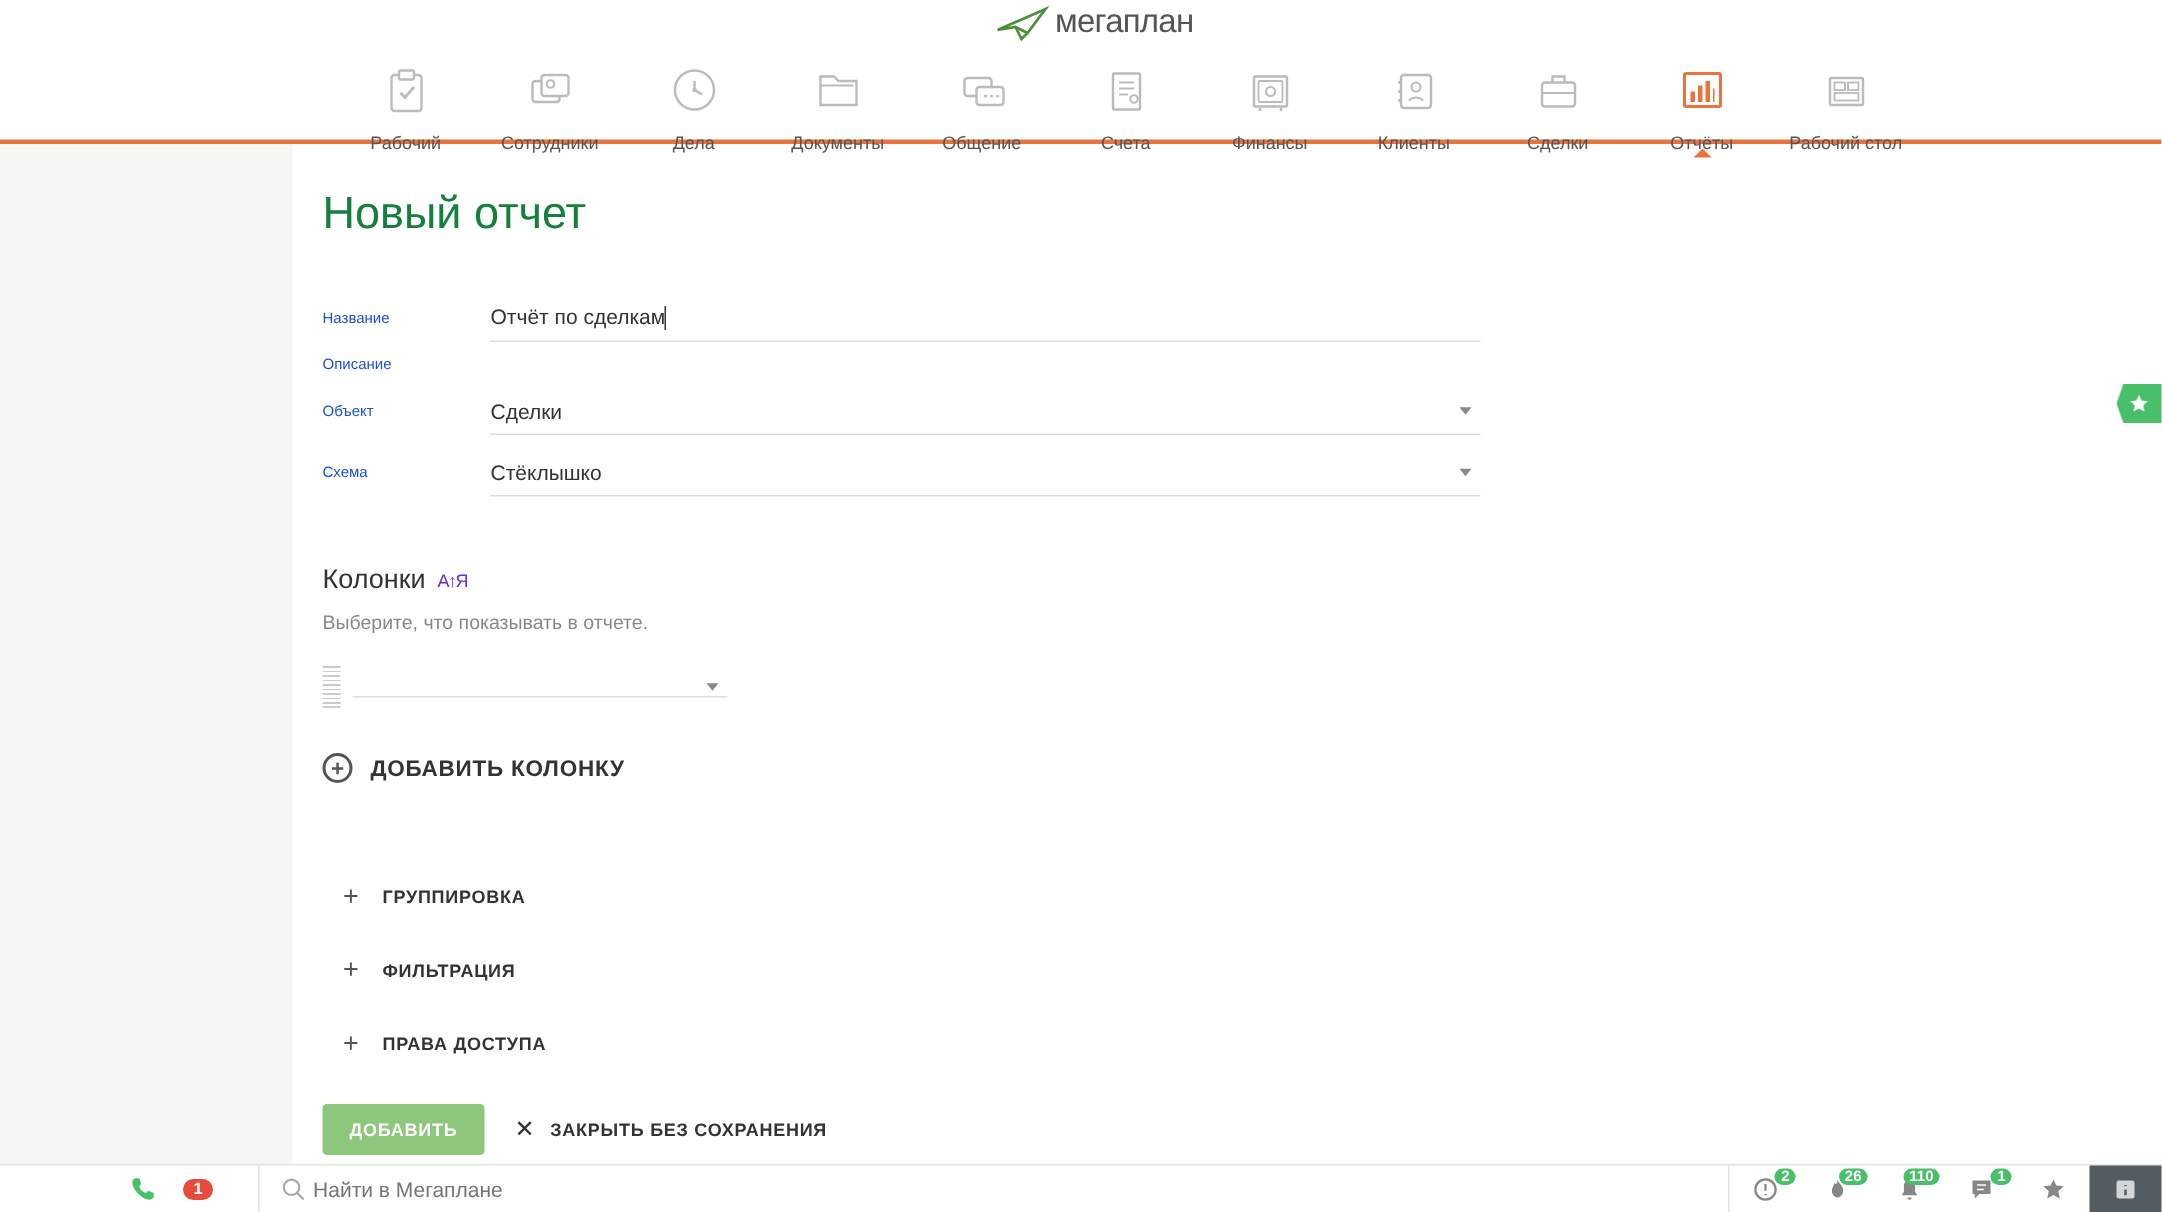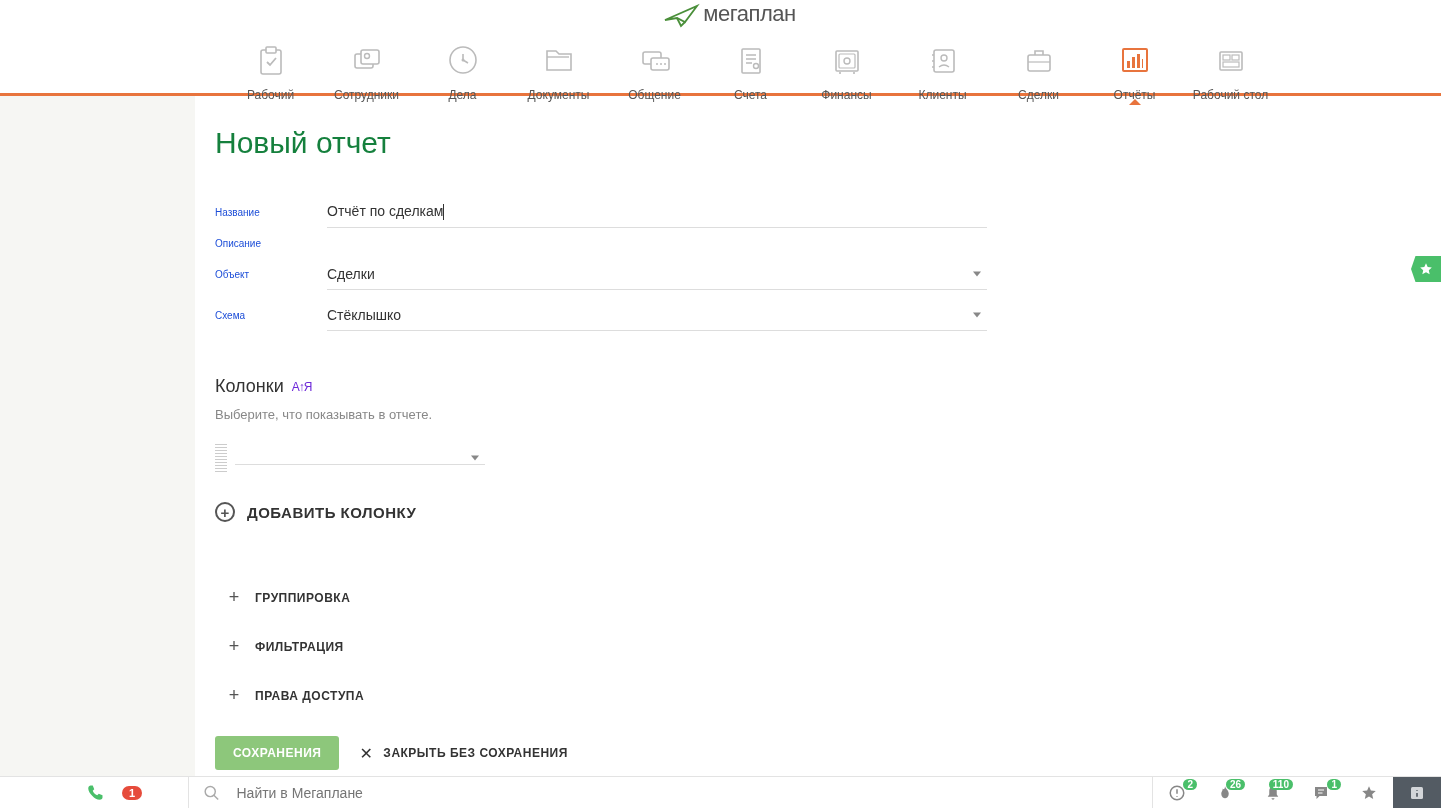--- a/index.html
+++ b/index.html
@@ -53,21 +53,21 @@
     .x-icon { font-size: 16px; font-weight: 300; }
     
     
     .star-tab { position: fixed; right: 0; top: 256px; width: 30px; height: 26px; background: #4abf6a; display:flex; align-items:center; justify-content:center; cursor:pointer; clip-path: polygon(15% 0, 100% 0, 100% 100%, 15% 100%, 0 50%);}
     .star-tab svg { width: 14px; height: 14px; fill: #fff; }
     
     
     .bottombar { position: fixed; bottom: 0; left: 0; right: 0; height: 32px; background: #fff; border-top: 1px solid #e3e3e3; display: flex; align-items: center; }
     .bb-phone { margin-left: 86px; display: flex; align-items: center; gap: 18px; }
     .bb-badge { background: #e64b3b; color: #fff; font-size: 11px; font-weight: 600; padding: 1px 7px; border-radius: 10px; }
-    .bb-search { flex: 1; display: flex; align-items: center; gap: 16px; margin-left: 46px; border-left: 1px solid #e3e3e3; padding-left: 14px; height: 100%; border-right:1px solid #e3e3e3;justify-content:space-between;}
+    .bb-search { flex: 1; display: flex; align-items: center; gap: 4px; margin-left: 30px; border-left: 1px solid #e3e3e3; padding-left: 14px; height: 100%; border-right:1px solid #e3e3e3;justify-content:space-between;}
     .bb-search input { border: none; outline: none; font-size: 14px; color: #888; width: 100%; font-family: inherit; background:transparent; }
     .bb-icons { display: flex; align-items: center; gap: 0; height: 100%; }
     .bb-icon { position: relative; width: 48px; height: 100%; display: flex; align-items: center; justify-content: center; cursor: pointer; color: #878787; }
     .bb-icon.darkbg { background: #535b63; color: #d3d6d9; }
     .bb-icon .count-badge { position: absolute; top: 2px; right: 4px; background: #4abf6a; color: #fff; font-size: 10px; font-weight: 600; padding: 0px 4px; border-radius: 8px; }
     .bb-icon svg { width: 18px; height: 18px; }
   </style>
 </head>
 <body>
 
@@ -259,21 +259,21 @@
     <div class="expand-section">
       <span class="plus-icon">+</span>
       <span class="expand-label">ФИЛЬТРАЦИЯ</span>
     </div>
     <div class="expand-section">
       <span class="plus-icon">+</span>
       <span class="expand-label">ПРАВА ДОСТУПА</span>
     </div>
 
     <div class="actions">
-      <button class="save-btn">СОХРАНЕНИЯ</button>
+      <button class="save-btn">ДОБАВИТЬ</button>
       <div class="cancel-link">
         <span class="x-icon">✕</span>
         <span>ЗАКРЫТЬ БЕЗ СОХРАНЕНИЯ</span>
       </div>
     </div>
 
   </div>
 </div>
 
 <div class="star-tab">

